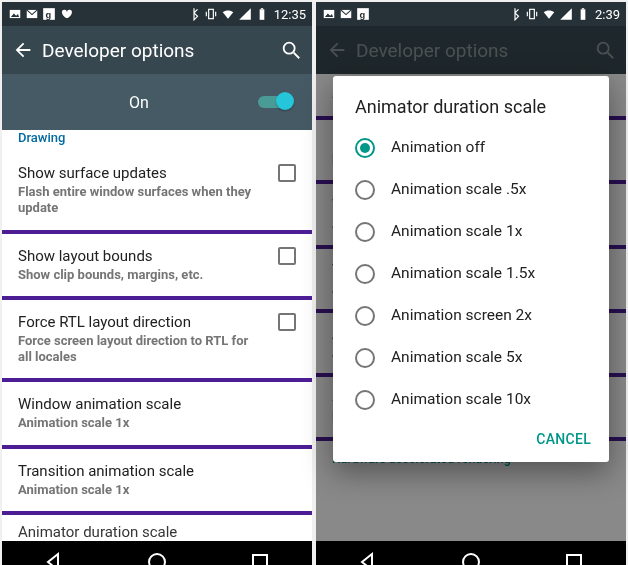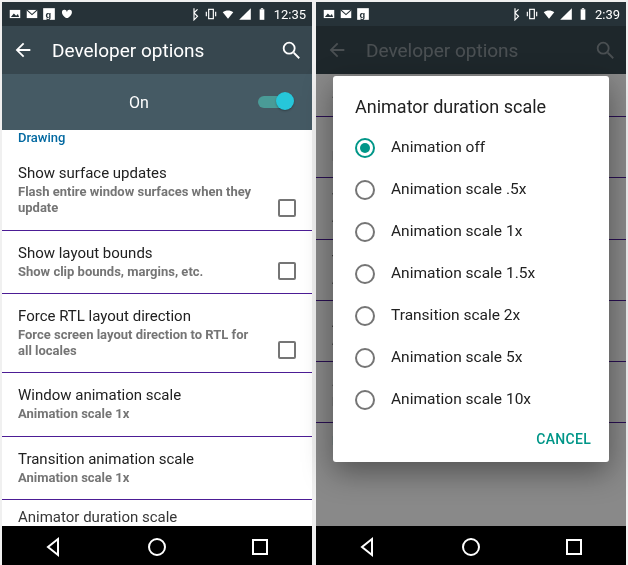--- a/index.html
+++ b/index.html
@@ -3,32 +3,32 @@
 <meta charset="utf-8">
 <style>
   * { margin: 0; padding: 0; box-sizing: border-box; }
   body { font-family: Roboto, "Helvetica Neue", Arial, sans-serif; background: #f0f0f0; display: flex; gap: 4px; padding: 2px; width: 628px; }
   .phone { width: 310px; background: #fff; display: flex; flex-direction: column; position: relative; }
   .statusbar { height: 24px; background: #263238; color: #fff; display: flex; align-items: center; justify-content: space-between; font-size: 12px; padding: 0 6px; }
   .statusbar .left-icons, .statusbar .right-icons { display: flex; align-items: center; gap: 3px; }
   .st-icon { width: 14px; height: 14px; display: inline-flex; align-items: center; justify-content: center; }
   .st-icon svg { width: 100%; height: 100%; }
   .clock { font-size: 13px; margin-left: 2px; text-align: right; }
-  .appbar { height: 48px; background: #37474F; color: #fff; display: flex; align-items: center; padding: 0 10px; gap: 18px; }
+  .appbar { height: 48px; background: #37474F; color: #fff; display: flex; align-items: center; padding: 0 10px; gap: 8px; }
   .appbar .title { flex: 1; font-size: 19px; font-weight: 400; }
   .appbar .icon { width: 22px; height: 22px; display: flex; align-items: center; justify-content: center; }
   .appbar .icon svg { width: 100%; height: 100%; fill: #fff; }
   .master-row { height: 56px; background: #455A64; color: #fff; display: flex; align-items: center; padding: 16px 18px; position: relative; }
   .master-row .lbl { flex: 1; text-align: center; font-size: 16px; }
   .switch { width: 36px; height: 20px; position: relative; }
   .switch .track { position: absolute; left: 0; top: 4px; width: 32px; height: 12px; background: #4DB6AC; border-radius: 6px; opacity: 0.7; }
   .switch .thumb { position: absolute; right: 0; top: 0; width: 18px; height: 18px; background: #26C6DA; border-radius: 50%; box-shadow: 0 1px 2px rgba(0,0,0,0.3); }
   .scroll { flex: 1; background: #fff; overflow: hidden; }
   .section-header { color: #0369a1; font-size: 13px; font-weight: 500; padding: 0 16px 6px; }
-  .item { padding: 13px 16px; border-bottom: 1px solid #4c1d95; display: flex; align-items: flex-end; }
+  .item { padding: 13px 16px; border-bottom: 4px solid #4c1d95; display: flex; align-items: flex-start; }
   .item .texts { flex: 1; }
   .item .t1 { font-size: 15px; color: #212121; }
   .item .t2 { font-size: 13px; color: #757575; margin-top: 2px; line-height: 1.25; font-weight: bold; }
   .checkbox { width: 18px; height: 18px; border: 2px solid #757575; border-radius: 2px; margin-left: 20px; flex-shrink: 0; }
   .navbar { height: 42px; background: #000; display: flex; align-items: center; justify-content: space-around; }
   .navbtn { width: 24px; height: 24px; display: flex; align-items: center; justify-content: center; }
   .navbtn svg { width: 100%; height: 100%; stroke: #fff; fill: none; stroke-width: 2; }
   .cutoff .t1 { color: #212121; font-size: 15px; padding: 8px 16px 0; }
   
   .phone.dim .appbar, .phone.dim .master-row, .phone.dim .statusbar { opacity: 1; }
@@ -329,21 +329,21 @@
           <div class="radio-row">
             <div class="radio"></div>
             <div class="radio-label">Animation scale 1x</div>
           </div>
           <div class="radio-row">
             <div class="radio"></div>
             <div class="radio-label">Animation scale 1.5x</div>
           </div>
           <div class="radio-row">
             <div class="radio"></div>
-            <div class="radio-label">Transition scale 2x</div>
+            <div class="radio-label">Animation screen 2x</div>
           </div>
           <div class="radio-row">
             <div class="radio"></div>
             <div class="radio-label">Animation scale 5x</div>
           </div>
           <div class="radio-row">
             <div class="radio"></div>
             <div class="radio-label">Animation scale 10x</div>
           </div>
         </div>

